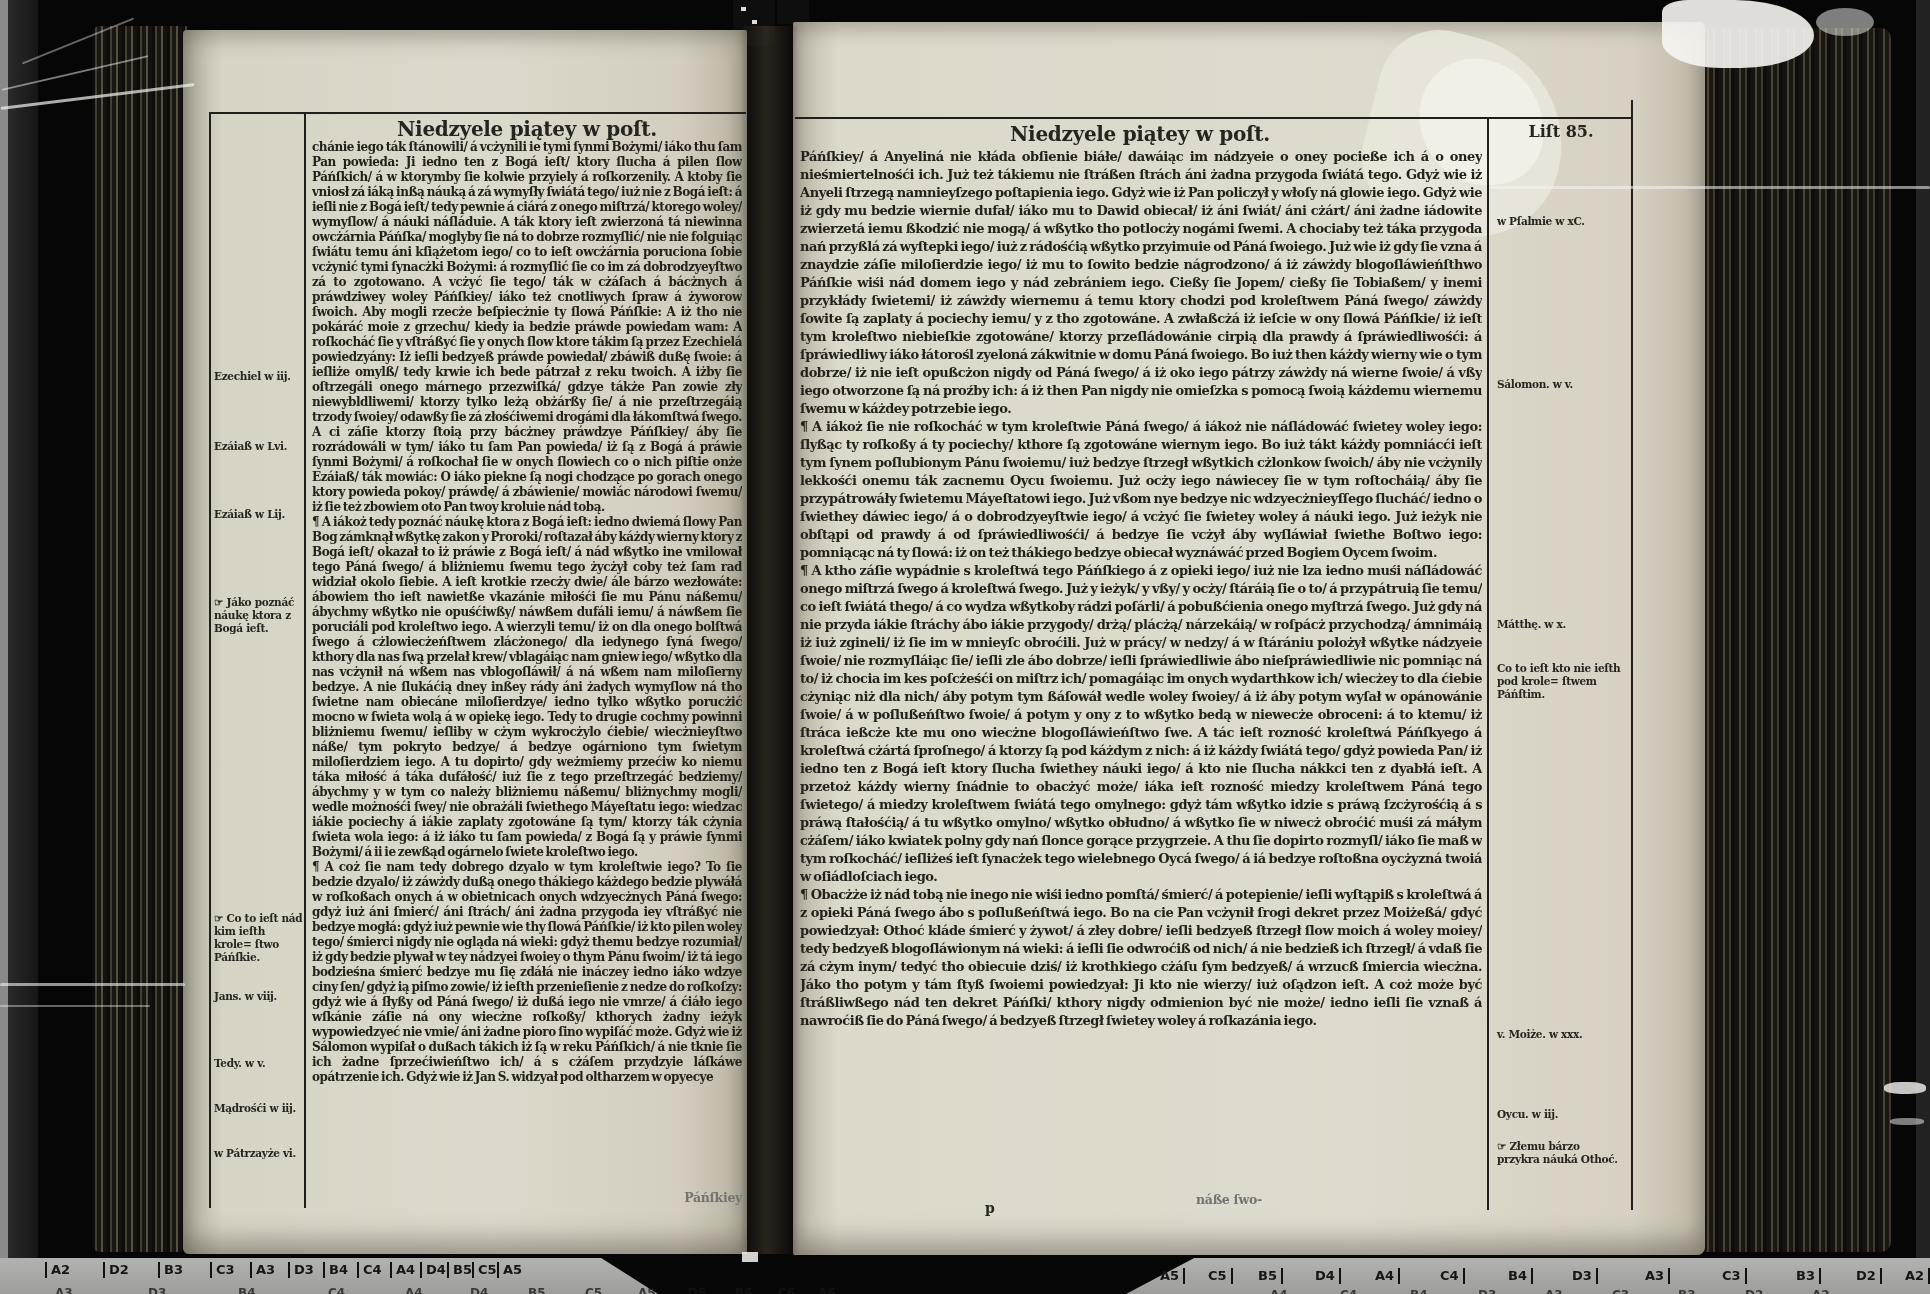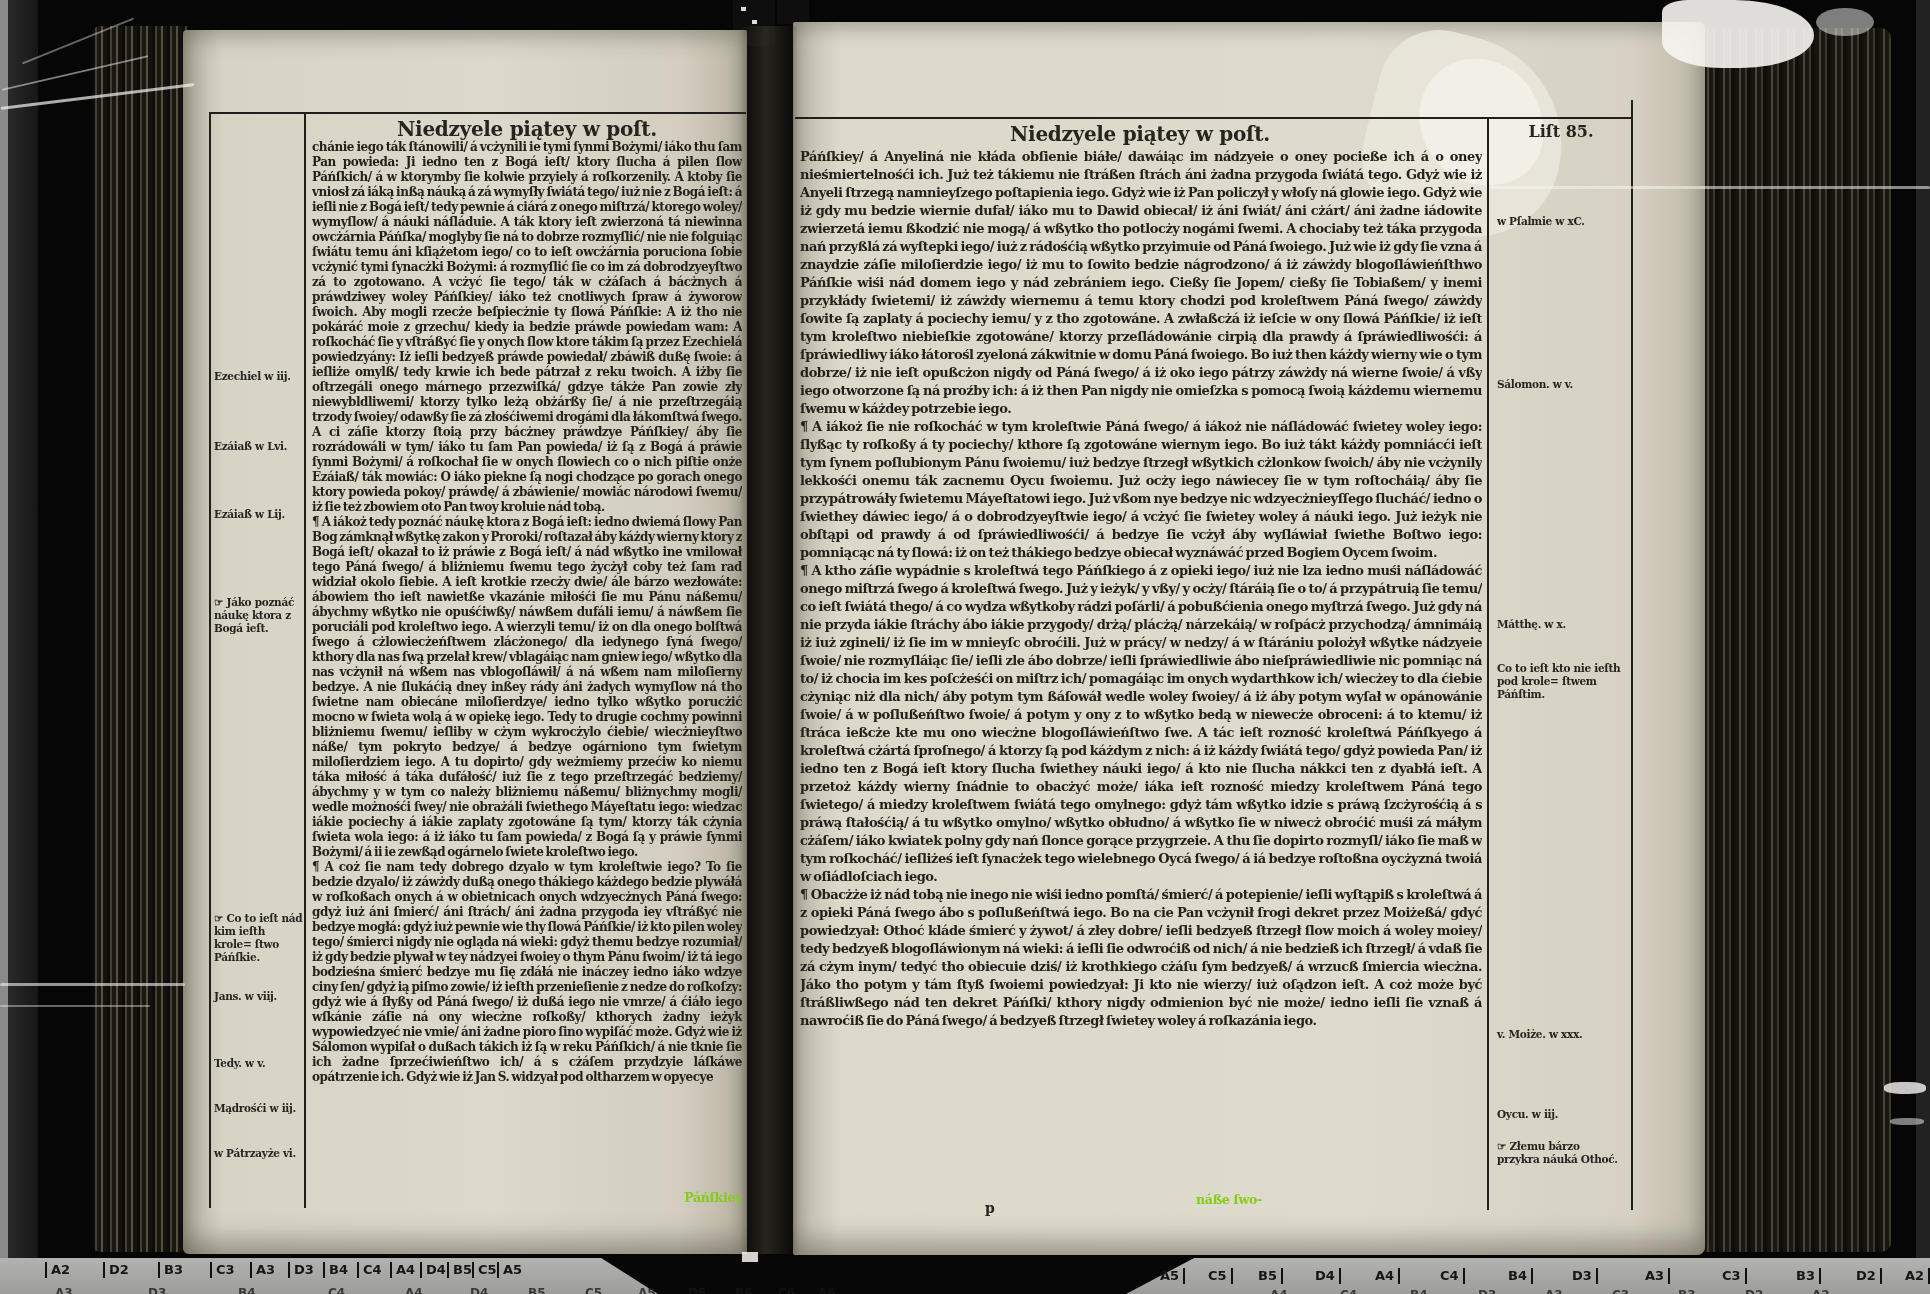--- a/index.html
+++ b/index.html
@@ -48,21 +48,21 @@
   
   .rule-h{position:absolute;height:2px;background:#211f1b;}
   .rule-v{position:absolute;width:2px;background:#211f1b;}
   .pg-header{position:absolute;font:700 20px "DejaVu Serif",serif;letter-spacing:-.3px;color:#26241f;
     text-align:center;white-space:nowrap;}
   .folio{position:absolute;font:700 16px "DejaVu Serif",serif;color:#26241f;}
   .bodyblock{position:absolute;overflow:hidden;text-align:justify;}
   .bodyblock p{margin:0;font-weight:700;letter-spacing:-.45px;word-spacing:-1.6px;color:#232119;}
   .body-l p{font-size:12px;line-height:15px;}
   .body-r p{font-size:13px;line-height:18px;}
-  .catchword{position:absolute;font:700 12.5px "DejaVu Serif",serif;letter-spacing:-.3px;color:#84cc16;}
+  .catchword{position:absolute;font:700 12.5px "DejaVu Serif",serif;letter-spacing:-.3px;color:#737373;}
   .sig{position:absolute;font:700 14px "DejaVu Serif",serif;color:#26241f;}
   .notes{position:absolute;inset:0;pointer-events:none;}
   .note{position:absolute;font:700 10.5px "DejaVu Serif",serif;line-height:13px;letter-spacing:-.3px;
     color:#26241f;}
   .notes-left .note{left:214px;width:90px;}
   .notes-right .note{left:1497px;width:128px;}
 </style>
 </head>
 <body>
 

